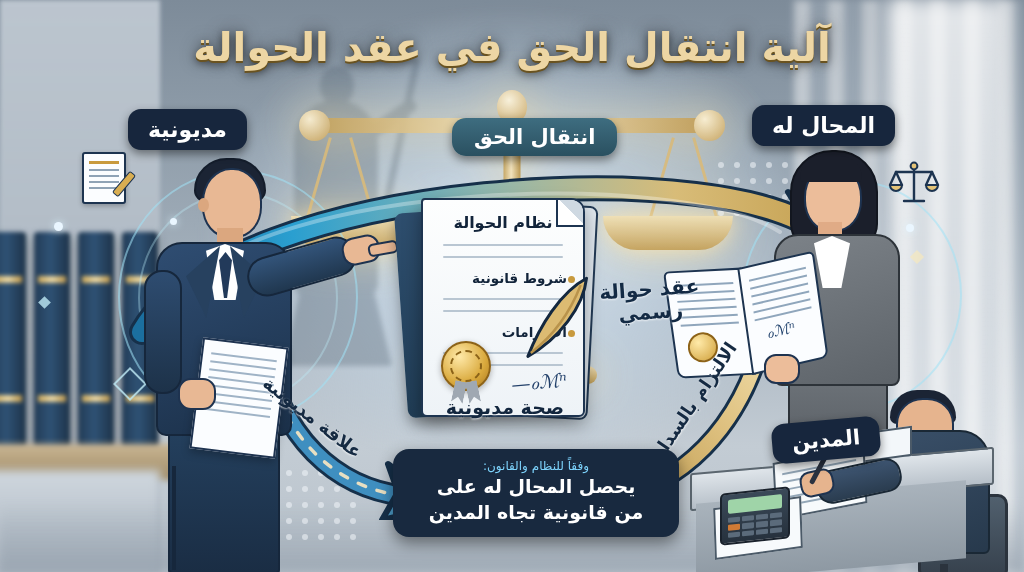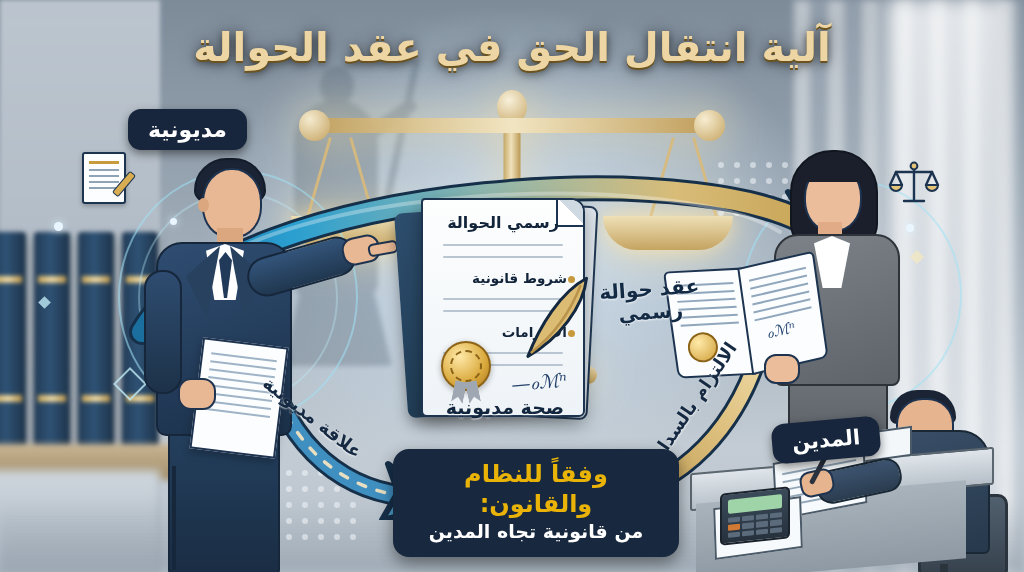--- a/index.html
+++ b/index.html
@@ -140,21 +140,21 @@
     text-shadow:0 1px 2px rgba(255,255,255,.75);}
   .lbl-debt{left:272px;top:372px;font-size:18px;transform:rotate(38deg);transform-origin:left top;}
   .lbl-pay{left:648px;top:450px;font-size:18px;transform:rotate(-56deg);transform-origin:left top;}
   .lbl-contract{left:600px;top:278px;font-size:20px;color:#132a44;text-align:center;line-height:1.15;
     transform:rotate(-4deg);}
 
   
   .infobox{position:absolute;left:393px;top:449px;width:258px;
     background:#18293f;border-radius:16px;padding:10px 14px 12px;
     box-shadow:0 6px 16px rgba(0,0,0,.45);text-align:center;}
-  .ib-1{font-size:24px;font-weight:bold;color:#eab308;line-height:1.25;}
+  .ib-1{font-size:12px;font-weight:normal;color:#7dd3fc;line-height:1.25;}
   .ib-2,.ib-3{font-size:19px;font-weight:bold;color:#ffffff;line-height:1.35;}
 
   
   .person{position:absolute;}
 
   
   .man{left:120px;top:150px;width:250px;height:420px;}
   .m-head{position:absolute;left:82px;top:18px;width:56px;height:66px;border-radius:48% 48% 44% 44%;
     background:#e8b894;border:2px solid #1e3350;}
   .m-hair{position:absolute;left:74px;top:8px;width:68px;height:40px;border-radius:34px 34px 12px 12px;
@@ -537,21 +537,21 @@
     <div class="d-arm"></div>
     <div class="d-hand"></div>
     <div class="d-pen"></div>
   </div>
 
   <div class="doc-wrap">
     <div class="doc-back"></div>
     <div class="doc-back2"></div>
     <div class="doc">
       <div class="doc-fold"></div>
-      <div class="doc-title">رسمي الحوالة</div>
+      <div class="doc-title">نظام الحوالة</div>
       <div class="doc-rule" style="left:20px;right:20px;top:44px"></div>
       <div class="doc-rule" style="left:20px;right:20px;top:56px"></div>
       <div class="doc-bullet" style="right:8px;top:76px"></div>
       <div class="doc-item" style="top:70px">شروط قانونية</div>
       <div class="doc-rule" style="left:20px;right:20px;top:98px"></div>
       <div class="doc-rule" style="left:20px;right:20px;top:110px"></div>
       <div class="doc-bullet" style="right:8px;top:130px"></div>
       <div class="doc-item" style="top:124px">الالتزامات</div>
       <div class="doc-rule" style="left:20px;right:20px;top:152px"></div>
       <div class="doc-rule" style="left:42px;right:20px;top:164px"></div>
@@ -564,27 +564,30 @@
   </div>
 
   <svg class="quill" viewBox="0 0 56 100">
     <path d="M48 4 C 52 32, 36 70, 10 94 C 14 62, 26 24, 48 4 Z" fill="#dcbb72" stroke="#14283f" stroke-width="3" stroke-linejoin="round"></path>
     <path d="M44 12 C 40 44, 28 70, 12 90" stroke="#b9934b" stroke-width="2.5" fill="none"></path>
   </svg>
 
   <div class="doc-caption">صحة مديونية</div>
 
   <div class="pill pill-assignor">مديونية</div>
+  <div class="pill pill-assignee">المحال له</div>
   <div class="pill pill-debtor">المدين</div>
+  <div class="pill pill-arc">انتقال الحق</div>
 
   <div class="rot-label lbl-debt">علاقة مديونية</div>
   <div class="rot-label lbl-pay">الالتزام بالسداد</div>
   <div class="rot-label lbl-contract">
     <div>عقد حوالة</div>
     <div>رسمي</div>
   </div>
 
   <div class="infobox">
     <div class="ib-1">وفقاً للنظام والقانون:</div>
+    <div class="ib-2">يحصل المحال له على</div>
     <div class="ib-3">من قانونية تجاه المدين</div>
   </div>
 
 </div>
 
 </body></html>

